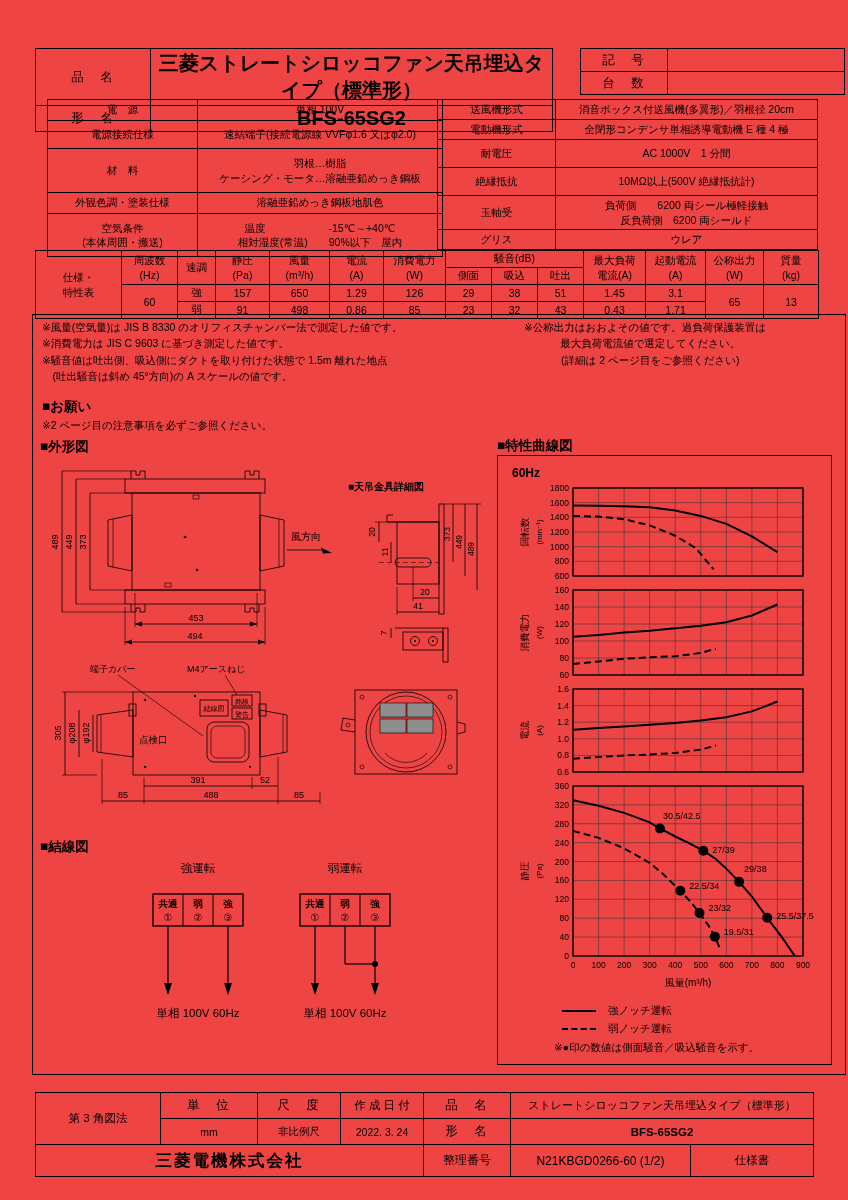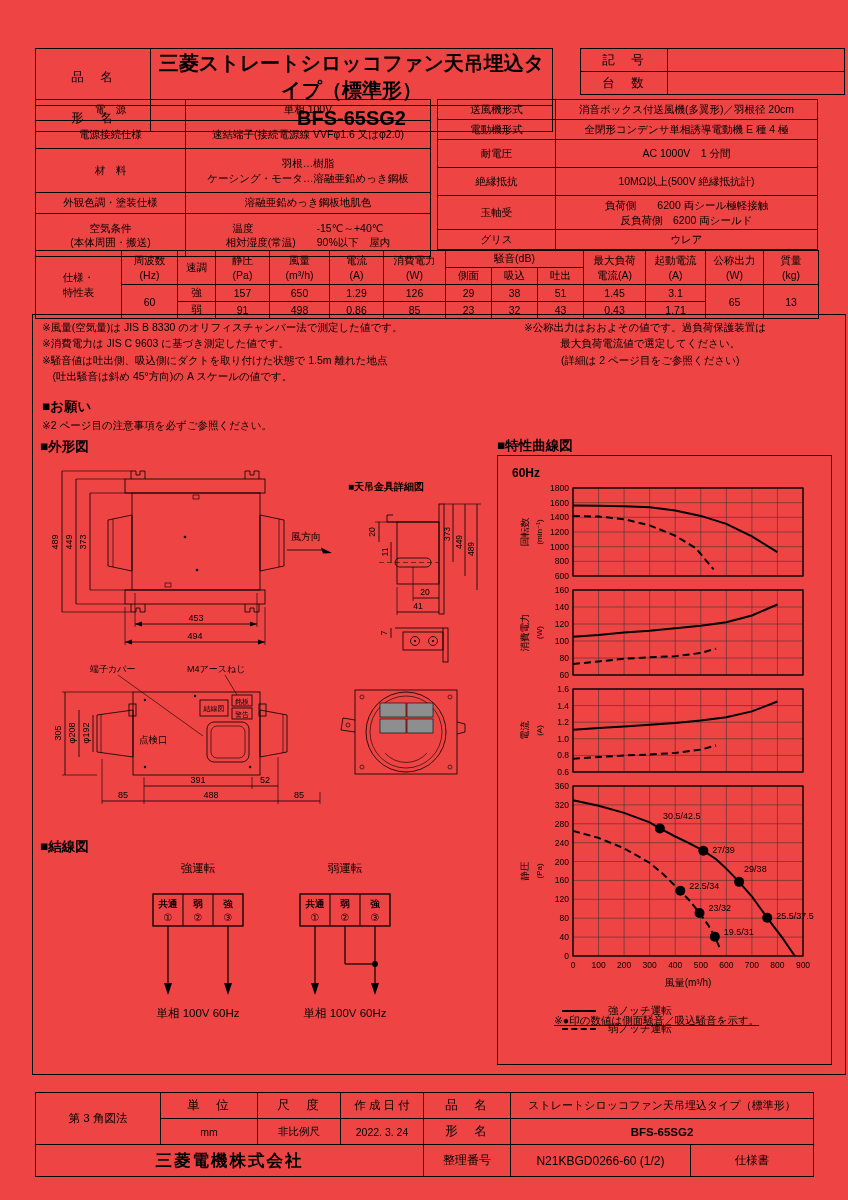--- a/index.html
+++ b/index.html
@@ -59,21 +59,21 @@
       <td class="lbl hdr-lbl">記　号</td>
       <td class="val"></td>
     </tr>
     <tr style="height:23px">
       <td class="lbl hdr-lbl">台　数</td>
       <td class="val"></td>
     </tr>
   </tbody>
     </table>
 
-  <table class="tbl abs" style="left:35px;top:99px;width:396px;">
+  <table class="tbl abs" style="left:47px;top:99px;width:396px;">
     <colgroup>
         <col style="width:150px">
         <col>
       </colgroup>
     <tbody>
         <tr style="height:21px">
           <td class="lbl">電　源</td>
         <td class="val">単相 100V</td>
         </tr>
     <tr style="height:28px">
@@ -583,21 +583,21 @@
           <text x="279.44444444444446" y="188" text-anchor="middle" font-size="8.5">800</text>
           <text x="305" y="188" text-anchor="middle" font-size="8.5">900</text>
           <text x="190" y="206" text-anchor="middle" font-size="10">風量(m³/h)</text>
         </svg></div>
     <div class="abs legend-row" style="left:64px;top:548px;">
       <span class="lsample"></span><span>強ノッチ運転</span>
     </div>
     <div class="abs legend-row" style="left:64px;top:566px;">
       <span class="lsample dash"></span><span>弱ノッチ運転</span>
     </div>
-    <div class="abs legend-row" style="left:56px;top:558px;text-decoration:underline;">※●印の数値は側面騒音／吸込騒音を示す。</div>
+    <div class="abs legend-row" style="left:56px;top:585px;">※●印の数値は側面騒音／吸込騒音を示す。</div>
   </div>
 
   <table class="tbl abs" style="left:35px;top:1092px;width:778px;">
     <colgroup>
       <col style="width:125px">
         <col style="width:97px">
         <col style="width:83px">
         <col style="width:83px">
       <col style="width:87px">
         <col style="width:180px">

